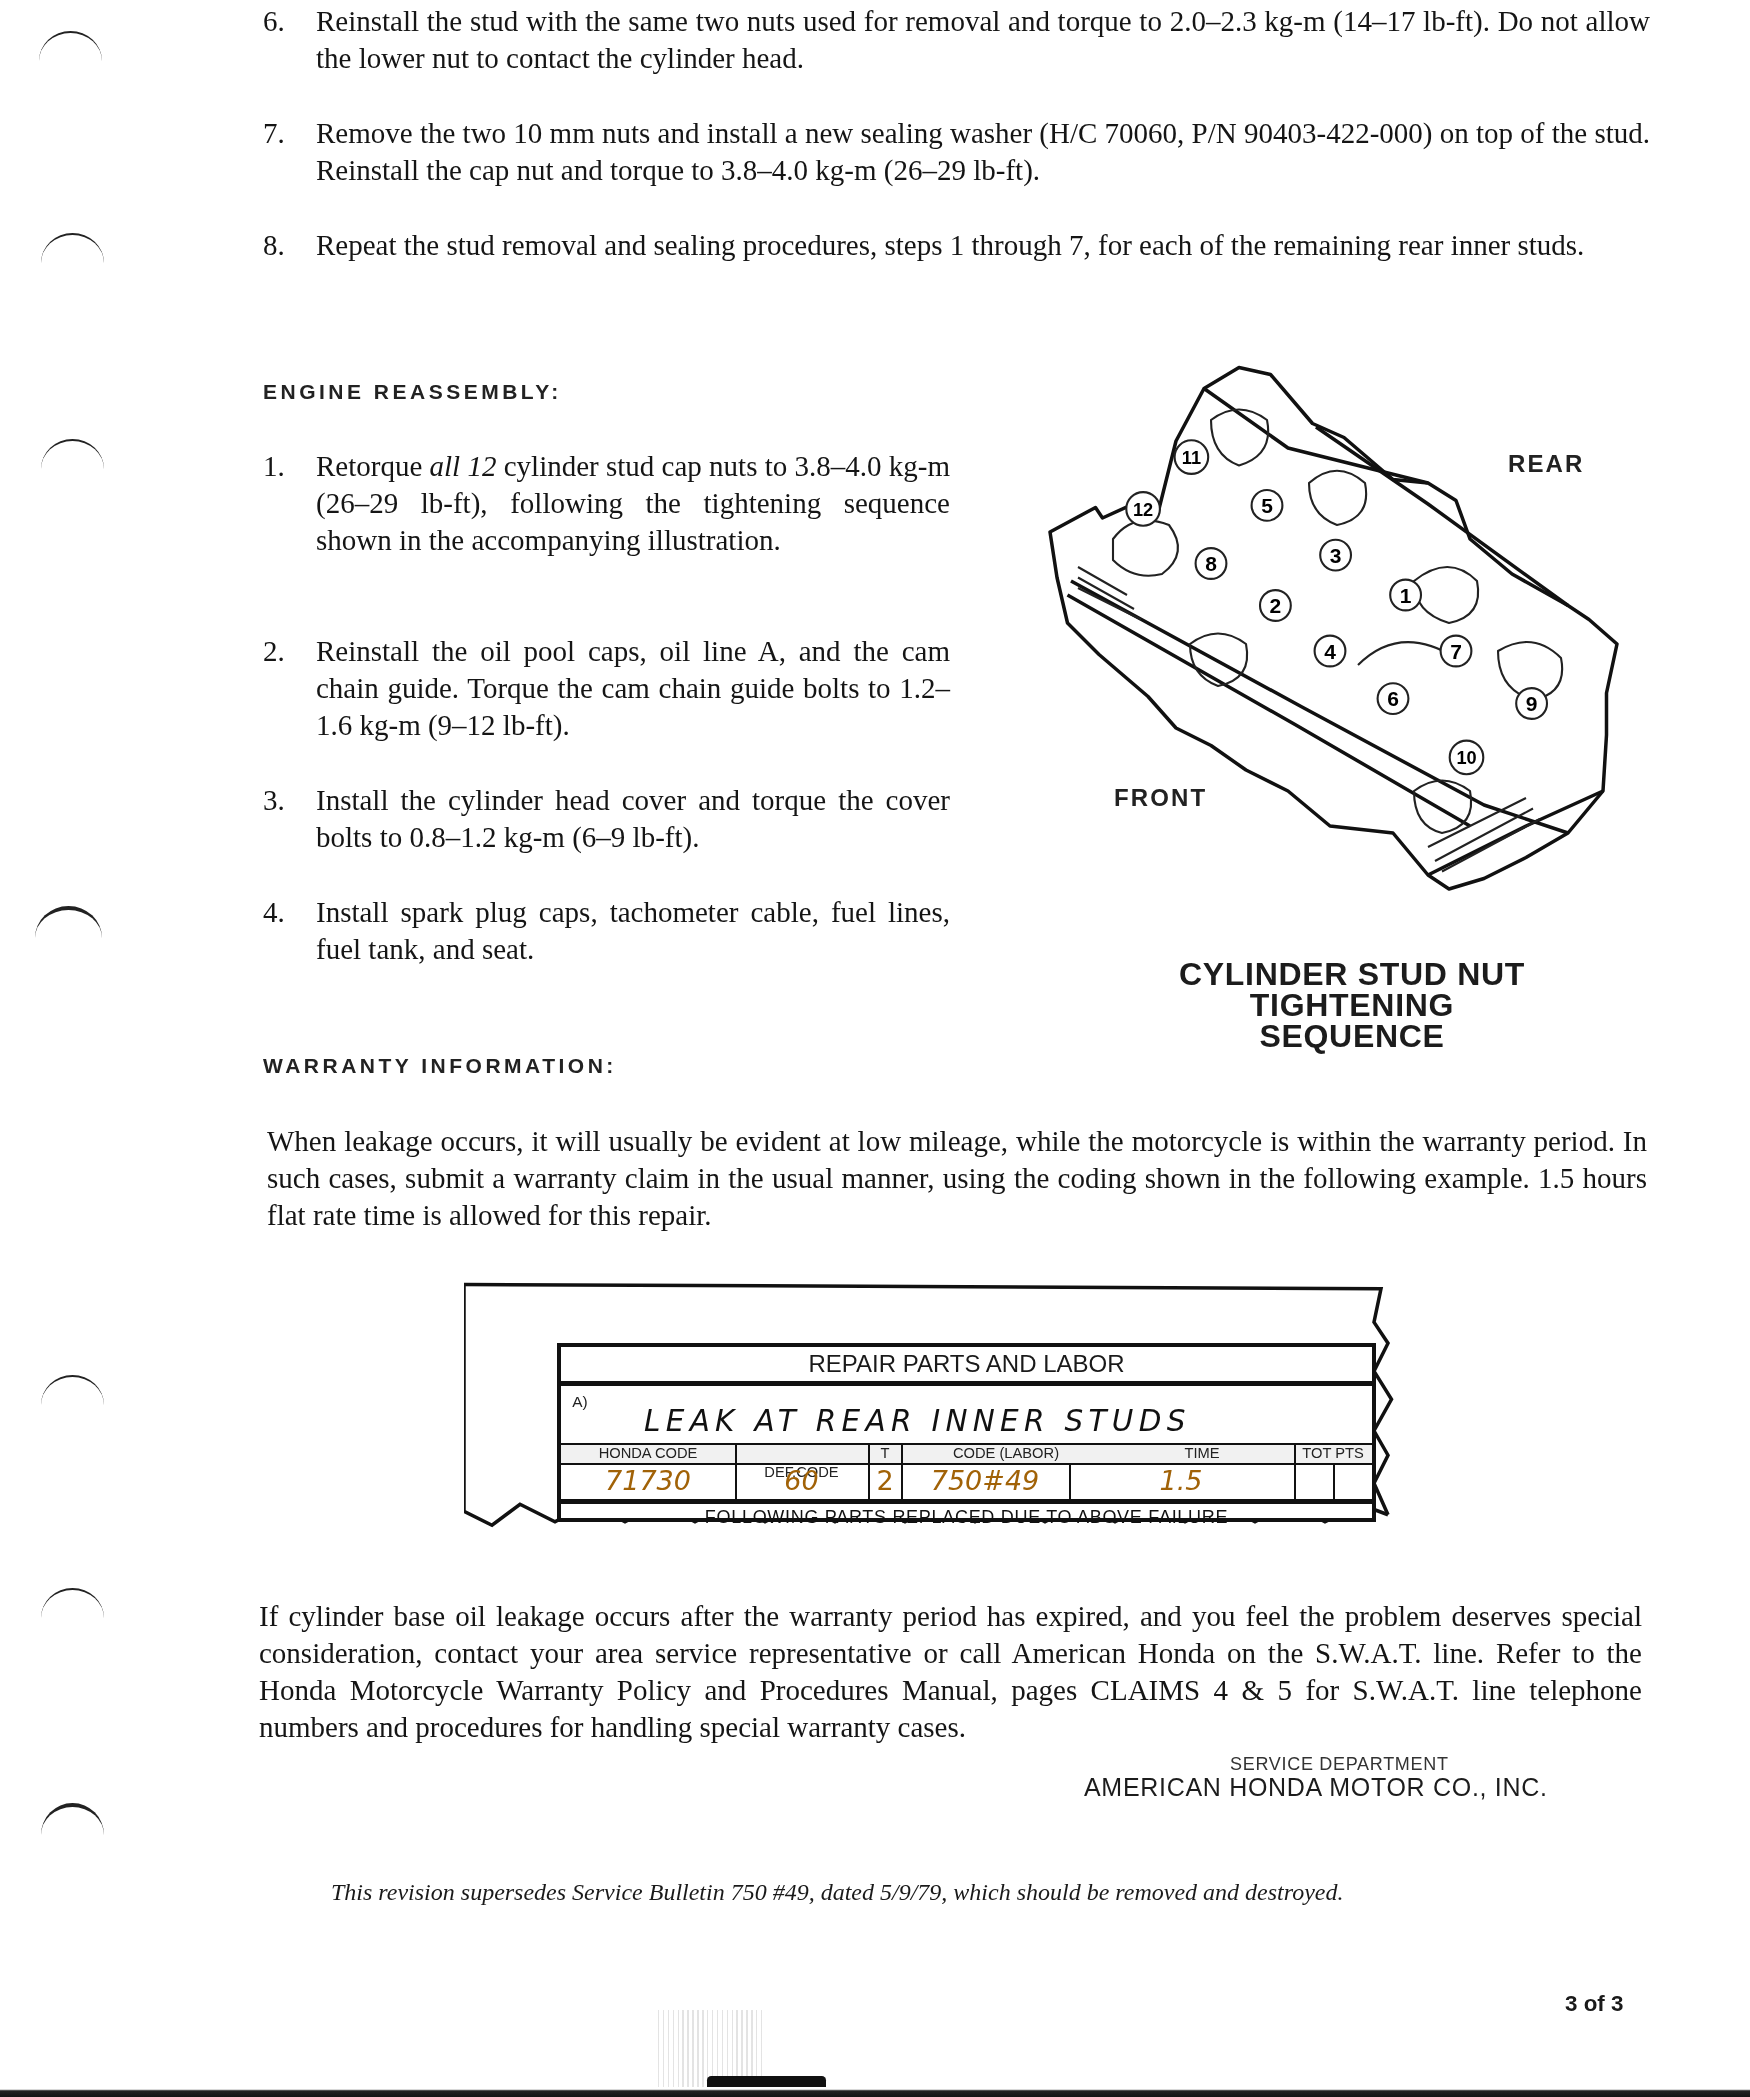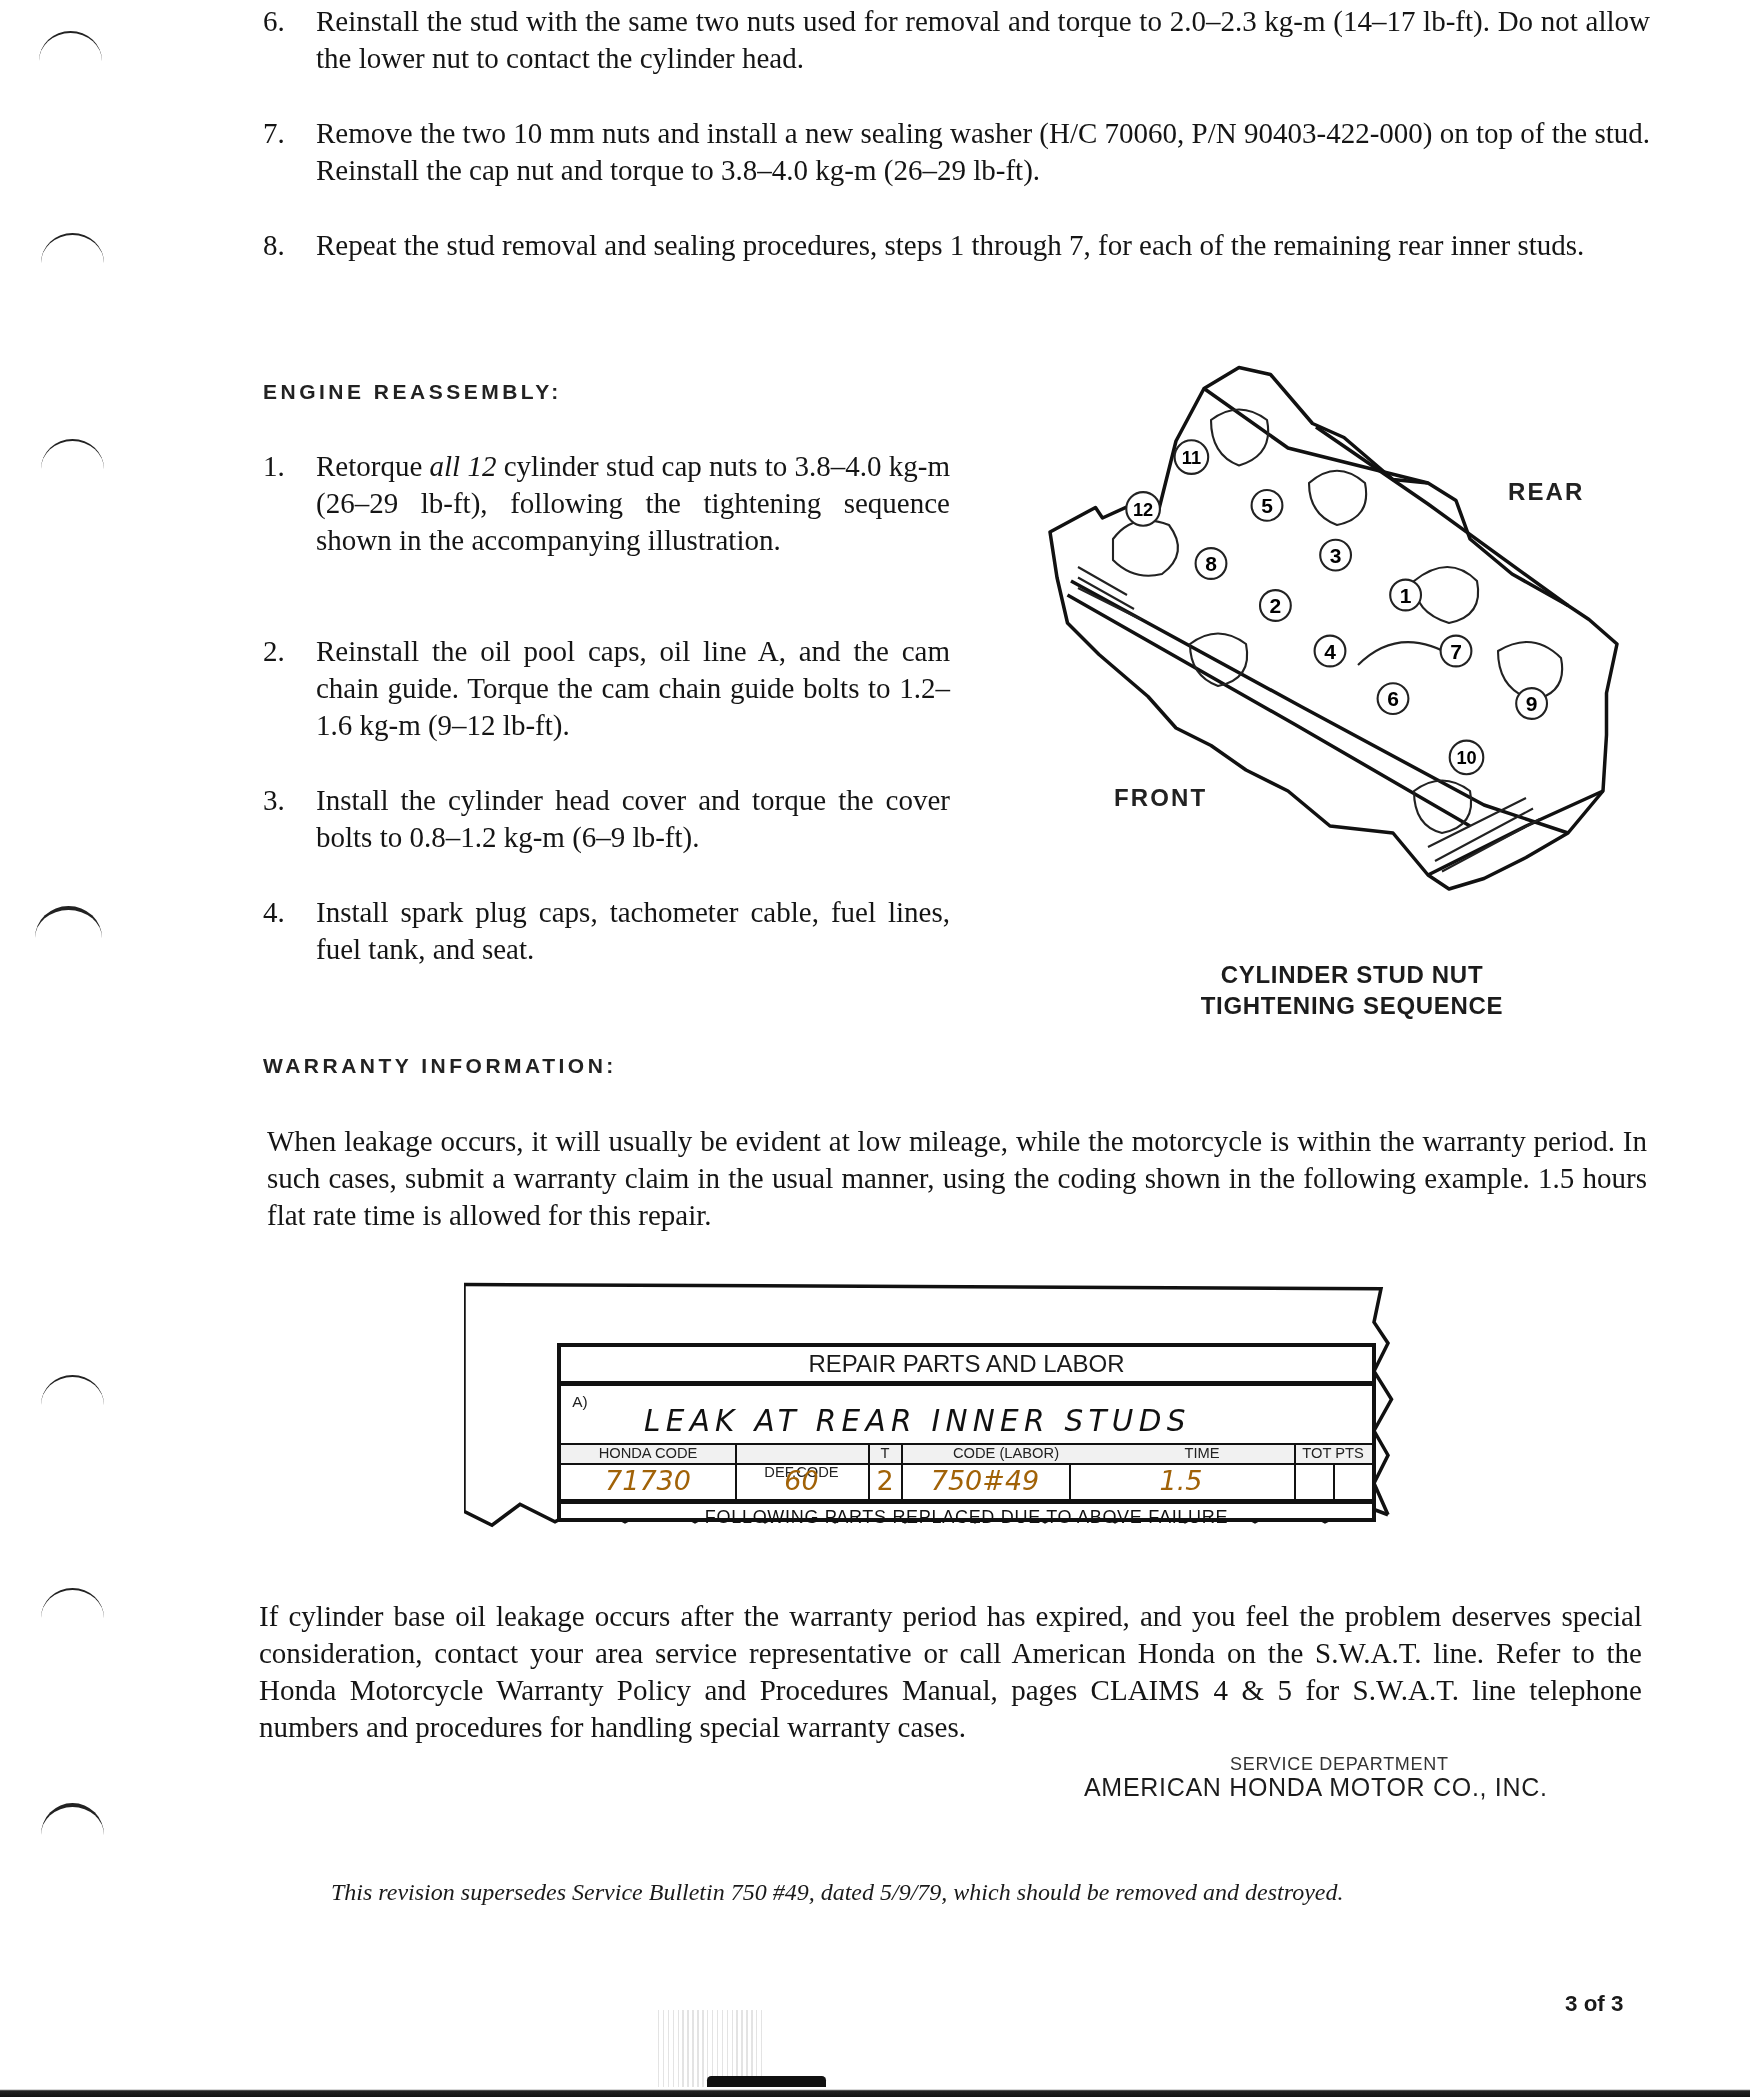--- a/index.html
+++ b/index.html
@@ -5,21 +5,21 @@
   html, body { margin:0; padding:0; background:#ffffff; }
   body { width:1750px; height:2097px; position:relative; overflow:hidden; color:#1a1a1a; font-family:"Liberation Serif","DejaVu Serif",serif; }
   .abs { position:absolute; }
   .serif { font-family:"Liberation Serif","DejaVu Serif",serif; font-size:29px; line-height:37px; color:#151515; }
   .step { position:absolute; }
   .step .num { position:absolute; left:0; top:0; }
   .step .txt { position:absolute; left:53px; top:0; text-align:justify; }
   .heading { font-family:"Liberation Sans","DejaVu Sans",sans-serif; font-weight:bold; font-size:21px; letter-spacing:3.5px; color:#222; }
   .para { text-align:justify; text-align-last:left; }
   .hole { position:absolute; width:63px; height:28px; border-top:2.8px solid #222; border-radius:50% 50% 0 0 / 100% 100% 0 0; }
-  .caption { font-family:"Liberation Sans","DejaVu Sans",sans-serif; font-weight:bold; font-size:24px; line-height:31px; color:#1c1c1c; text-align:center; letter-spacing:0.7px; }
+  .caption { font-family:"Liberation Sans","DejaVu Sans",sans-serif; font-weight:bold; font-size:32px; line-height:31px; color:#1c1c1c; text-align:center; letter-spacing:0.7px; }
   .dlabel { font-family:"Liberation Sans","DejaVu Sans",sans-serif; font-weight:bold; font-size:24px; color:#222; letter-spacing:2.1px; }
   
   .form-frame { position:absolute; left:464px; top:1280px; width:931px; height:249px; }
   .form-table { position:absolute; left:557px; top:1343px; width:819px; height:179px; border:4.2px solid #111; box-sizing:border-box; background:#fff; }
   .ft-title { position:absolute; left:0; top:0; width:100%; height:34px; border-bottom:5.6px solid #111; font-family:"Liberation Sans","DejaVu Sans",sans-serif; font-size:24px; line-height:34px; text-align:center; color:#1a1a1a; }
   .ft-a { position:absolute; left:11.2px; top:46px; font-family:"Liberation Sans","DejaVu Sans",sans-serif; font-size:15.4px; color:#222; }
   .ft-desc { position:absolute; left:83px; top:55px; font-family:"DejaVu Sans",sans-serif; font-style:italic; font-size:31px; letter-spacing:5.6px; color:#111; transform:scaleX(0.95); transform-origin:left; }
   .ft-head { position:absolute; left:0; top:96px; width:100%; height:18px; border-top:2.1px solid #111; border-bottom:2.1px solid #111; background:#f1f1f1; font-family:"Liberation Sans","DejaVu Sans",sans-serif; font-size:14.7px; line-height:17px; color:#222; }
   .ft-row { position:absolute; left:0; top:116px; width:100%; height:36px; border-bottom:5.6px solid #111; font-family:"DejaVu Sans",sans-serif; font-style:italic; font-size:27px; line-height:36px; color:#a16207; }
   .cell { position:absolute; top:0; height:100%; text-align:center; box-sizing:border-box; }
@@ -143,21 +143,21 @@
           <circle cx="222" cy="163" r="24" fill="#fff" stroke="#222" stroke-width="3"></circle>
           <text x="222" y="173" font-size="26">11</text>
         </g>
       <g>
           <circle cx="153" cy="237" r="24" fill="#fff" stroke="#222" stroke-width="3"></circle>
           <text x="153" y="247" font-size="26">12</text>
         </g>
     </g>
   </svg>
 </div>
-<div class="abs dlabel" style="left:1508px;top:450px;margin-top:28px;">REAR</div>
+<div class="abs dlabel" style="left:1508px;top:450px;">REAR</div>
 <div class="abs dlabel" style="left:1114px;top:784px;">FRONT</div>
 <div class="abs caption" style="left:1156px;top:959px;width:392px;">
   <div>CYLINDER STUD NUT</div>
   <div>TIGHTENING SEQUENCE</div>
 </div>
 
 <div class="abs heading" style="left:263px;top:1054px;">WARRANTY INFORMATION:</div>
 <div class="abs serif para" style="left:259px;top:1123px;width:1380px;margin-left:8px;">When leakage occurs, it will usually be evident at low mileage, while the motorcycle is within the warranty period. In such cases, submit a warranty claim in the usual manner, using the coding shown in the following example. 1.5 hours flat rate time is allowed for this repair.</div>
 
 <div class="form-frame">

